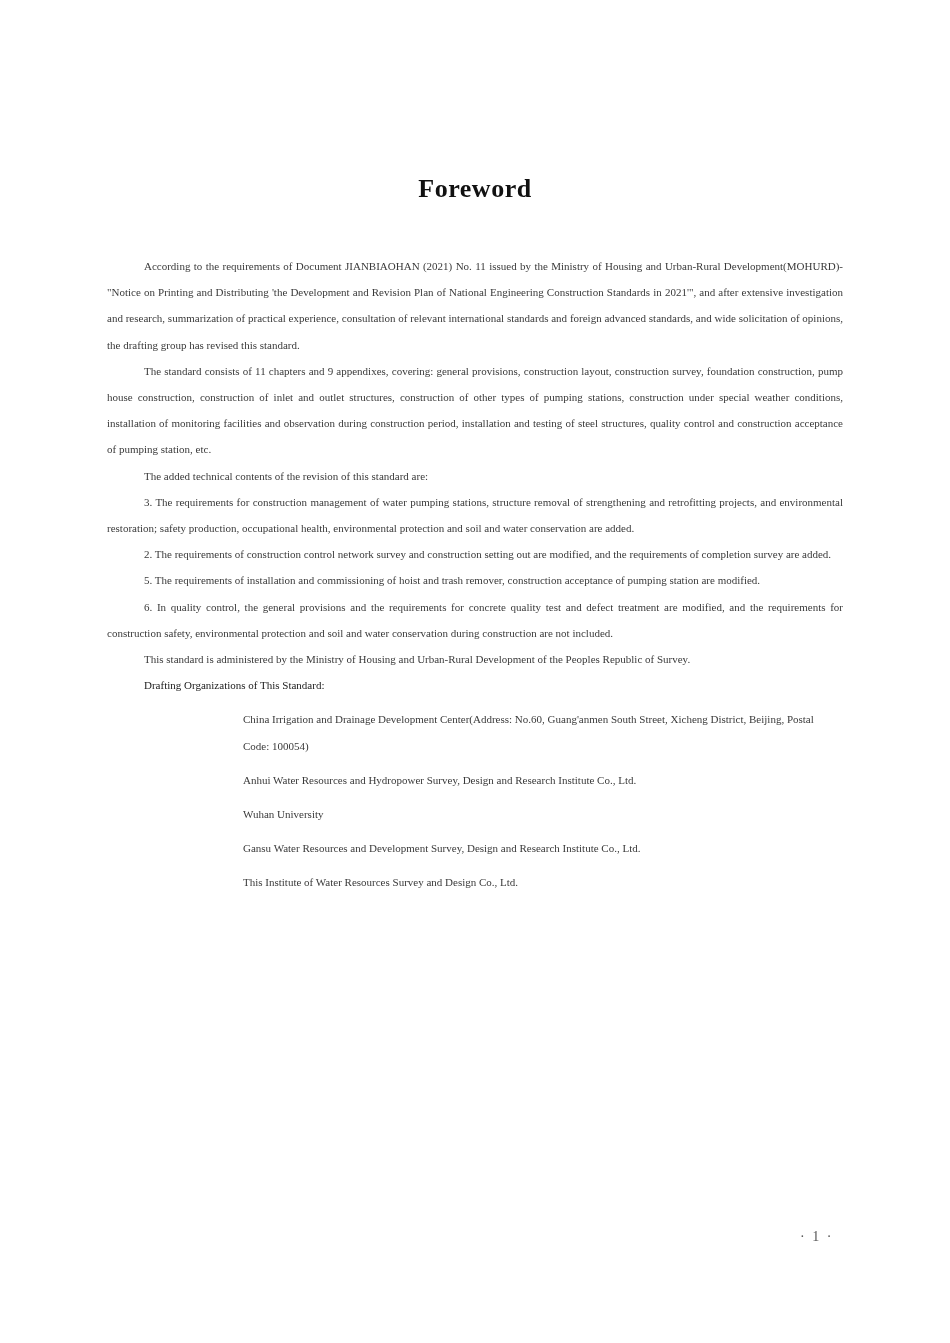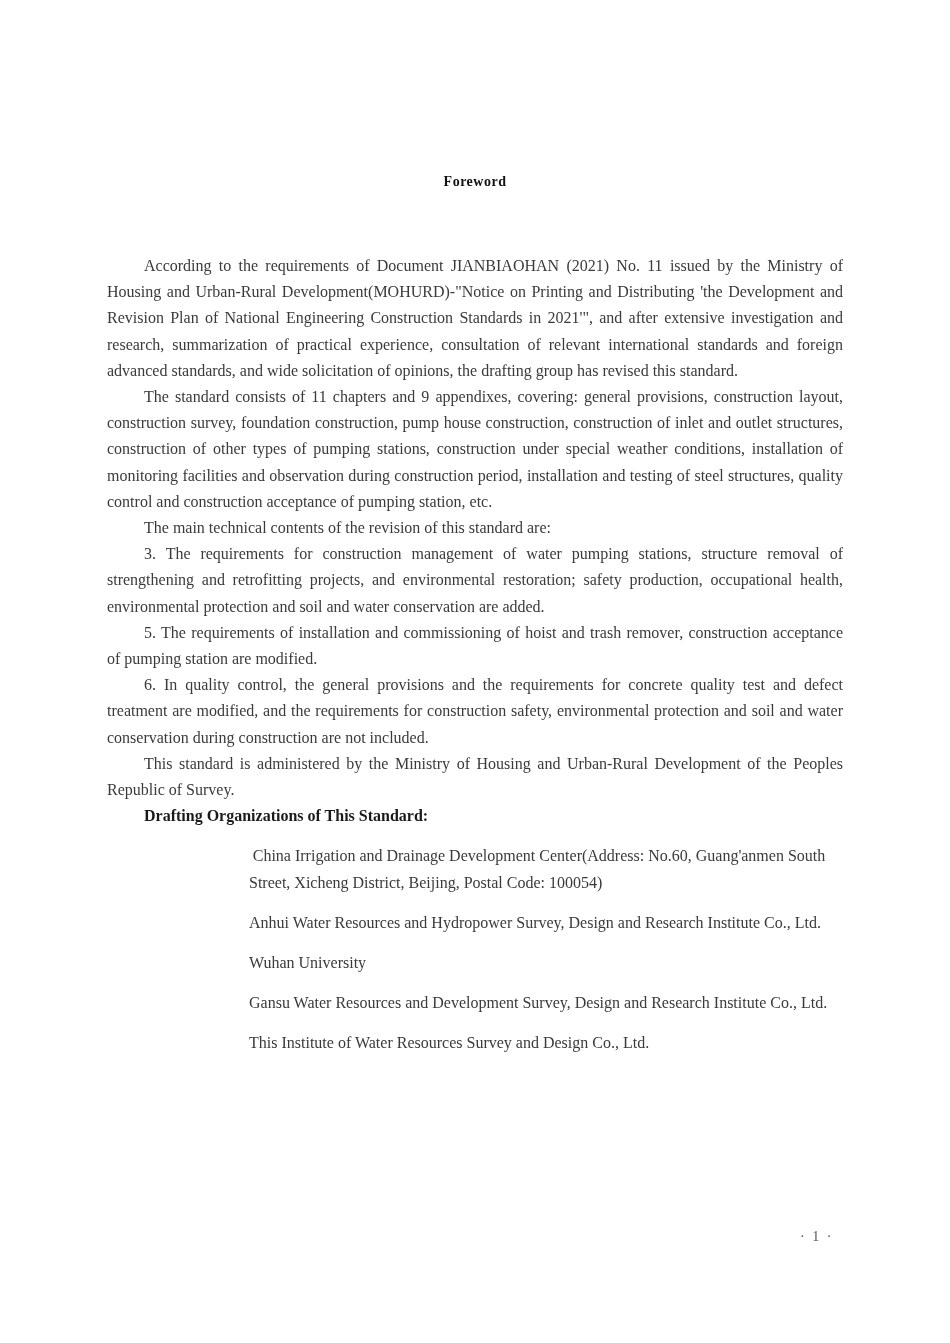--- a/index.html
+++ b/index.html
@@ -4,49 +4,50 @@
   <style>
     html, body { margin: 0; padding: 0; background: #ffffff; }
     body {
       width: 950px; height: 1343px; position: relative; overflow: hidden;
       font-family: "Liberation Serif", "DejaVu Serif", serif;
       color: #3a3a3a;
     }
     .page { position: absolute; left: 0; top: 0; width: 950px; height: 1343px; }
     .title {
       position: absolute; top: 174px; left: 0; width: 950px; text-align: center;
-      font-weight: bold; font-size: 14px; color: #111; letter-spacing: 0.5px;
+      font-weight: bold; font-size: 26px; color: #111; letter-spacing: 0.5px;
     }
     .body-text {
       position: absolute; left: 107px; top: 253px; width: 736px;
-      font-size: 16px; line-height: 26.2px;
+      font-size: 11px; line-height: 26.2px;
       text-align: justify; text-align-last: left;
     }
     .body-text p { margin: 0; text-indent: 37px; }
     .heading {
-      margin: 0; text-indent: 37px; font-weight: bold; color: #1a1a1a;
+      margin: 0; text-indent: 37px; font-weight: normal; color: #1a1a1a;
     }
     .orgs { margin: 0; padding-left: 128px; }
-    .orgs div { margin: 14px; text-indent: 0; text-align: center; }
+    .orgs div { margin: 8px; text-indent: 0; text-align: left; }
     .page-num {
       position: absolute; left: 800px; top: 1229px; font-size: 14px; color: #555;
       letter-spacing: 2px;
     }
   </style>
 </head>
 <body>
 
 <div class="page">
   <div class="title">Foreword</div>
 
   <div class="body-text">
     <p>According to the requirements of Document JIANBIAOHAN (2021) No. 11 issued by the Ministry of Housing and Urban-Rural Development(MOHURD)-"Notice on Printing and Distributing 'the Development and Revision Plan of National Engineering Construction Standards in 2021'", and after extensive investigation and research, summarization of practical experience, consultation of relevant international standards and foreign advanced standards, and wide solicitation of opinions, the drafting group has revised this standard.</p>
     <p>The standard consists of 11 chapters and 9 appendixes, covering: general provisions, construction layout, construction survey, foundation construction, pump house construction, construction of inlet and outlet structures, construction of other types of pumping stations, construction under special weather conditions, installation of monitoring facilities and observation during construction period, installation and testing of steel structures, quality control and construction acceptance of pumping station, etc.</p>
-    <p>The main technical contents of the revision of this standard are:</p>
+    <p>The added technical contents of the revision of this standard are:</p>
     <p>3. The requirements for construction management of water pumping stations, structure removal of strengthening and retrofitting projects, and environmental restoration; safety production, occupational health, environmental protection and soil and water conservation are added.</p>
+    <p>2. The requirements of construction control network survey and construction setting out are modified, and the requirements of completion survey are added.</p>
     <p>5. The requirements of installation and commissioning of hoist and trash remover, construction acceptance of pumping station are modified.</p>
     <p>6. In quality control, the general provisions and the requirements for concrete quality test and defect treatment are modified, and the requirements for construction safety, environmental protection and soil and water conservation during construction are not included.</p>
     <p>This standard is administered by the Ministry of Housing and Urban-Rural Development of the Peoples Republic of Survey.</p>
     <p class="heading">Drafting Organizations of This Standard:</p>
     <div class="orgs">
       <div>China Irrigation and Drainage Development Center(Address: No.60, Guang'anmen South Street, Xicheng District, Beijing, Postal Code: 100054)</div>
       <div>Anhui Water Resources and Hydropower Survey, Design and Research Institute Co., Ltd.</div>
       <div>Wuhan University</div>
       <div>Gansu Water Resources and Development Survey, Design and Research Institute Co., Ltd.</div>
       <div>This Institute of Water Resources Survey and Design Co., Ltd.</div>

